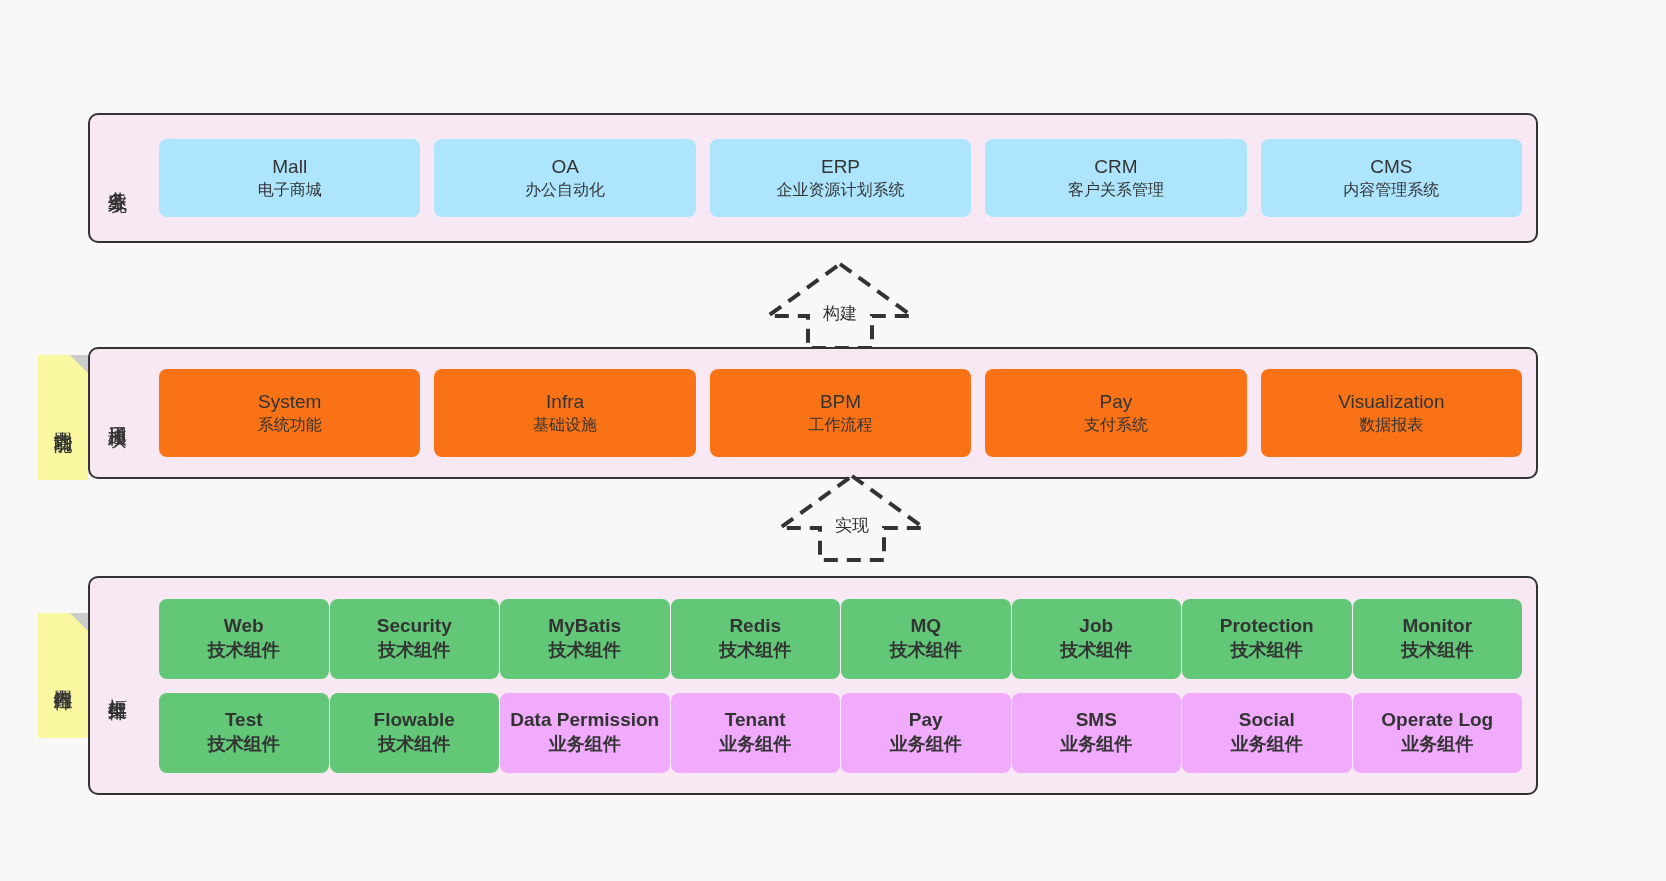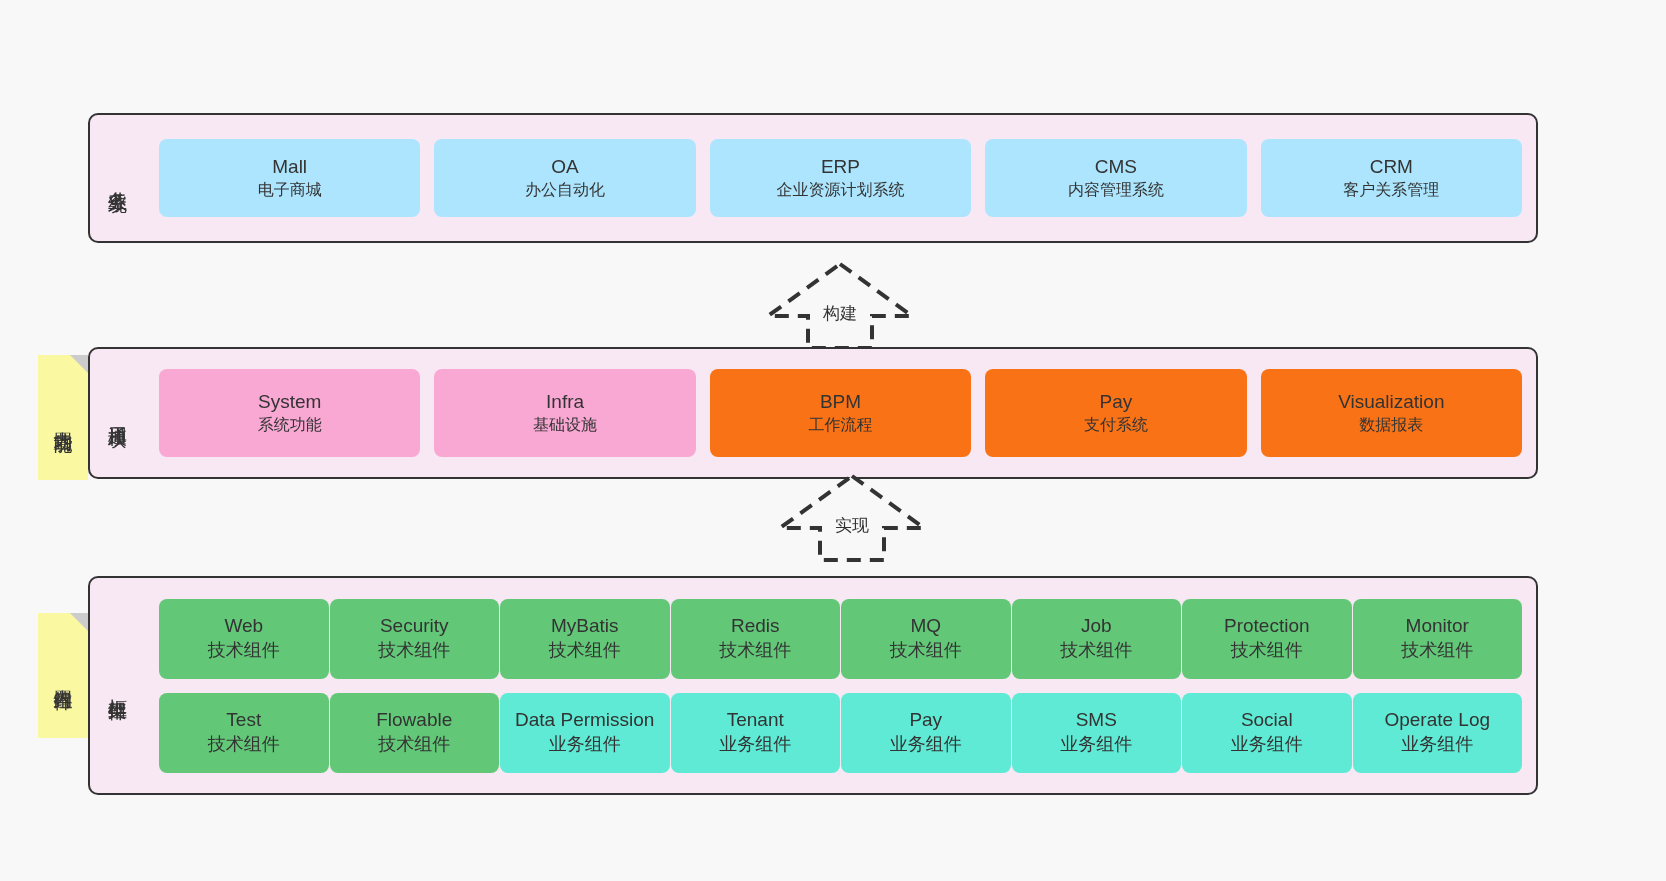--- a/index.html
+++ b/index.html
@@ -35,59 +35,60 @@
     color: #333333;
     writing-mode: vertical-rl;
     text-orientation: upright;
     letter-spacing: 1px;
     white-space: nowrap;
   }
   .layer-body {
     flex: 1 1 auto;
     display: flex;
     align-items: center;
-    justify-content: flex-end;
+    justify-content: space-between;
     padding: 0 14px;
     gap: 14px;
   }
   .layer-body.two-rows {
     flex-direction: column;
     justify-content: center;
     gap: 14px;
     padding: 14px;
   }
   .row {
     display: flex;
     width: 100%;
     gap: 1px;
     justify-content: flex-start;
+    font-weight: bold;
   }
 
   
   .card {
     flex: 1 1 0;
     border-radius: 8px;
     display: flex;
     flex-direction: column;
     align-items: center;
     justify-content: center;
     text-align: center;
     line-height: 1.3;
     color: #333333;
   }
   .card .en { font-size: 19px; }
   .card .cn { font-size: 16px; }
 
   .biz-card { height: 78px; background: #ace5fd; }
   .mod-card { height: 88px; }
-  .mod-card.strong { background: #f9a8d4; }
+  .mod-card.strong { background: #f97316; }
   .mod-card.soft   { background: #f97316; }
   .comp-card { height: 80px; }
   .comp-card.tech { background: #67c23a; background: #62c878; }
-  .comp-card.biz  { background: #5eead4; }
+  .comp-card.biz  { background: #f0abfc; }
   .comp-card .en  { font-size: 19px; }
   .comp-card .cn  { font-size: 18px; }
 
   
   .note {
     position: absolute;
     background: #fbf8a2;
     width: 50px;
     display: flex;
     align-items: center;
@@ -137,26 +138,26 @@
       </div>
       <div class="card biz-card">
         <div class="en">OA</div>
         <div class="cn">办公自动化</div>
       </div>
       <div class="card biz-card">
         <div class="en">ERP</div>
         <div class="cn">企业资源计划系统</div>
       </div>
       <div class="card biz-card">
+        <div class="en">CRM</div>
+        <div class="cn">客户关系管理</div>
+      </div>
+      <div class="card biz-card">
         <div class="en">CMS</div>
         <div class="cn">内容管理系统</div>
-      </div>
-      <div class="card biz-card">
-        <div class="en">CRM</div>
-        <div class="cn">客户关系管理</div>
       </div>
     </div>
 </div>
 
 <div class="arrow" style="left:760px; top:258px;">
   <svg viewBox="0 0 160 95" preserveAspectRatio="none" aria-hidden="true">
     <path d="M80 6 L152 58 L112 58 L112 90 L48 90 L48 58 L8 58 Z" fill="#f8f8f8" stroke="#333333" stroke-width="4" stroke-dasharray="14 9" stroke-linejoin="miter"></path>
   </svg>
   <div class="arrow-label">构建</div>
 </div>

